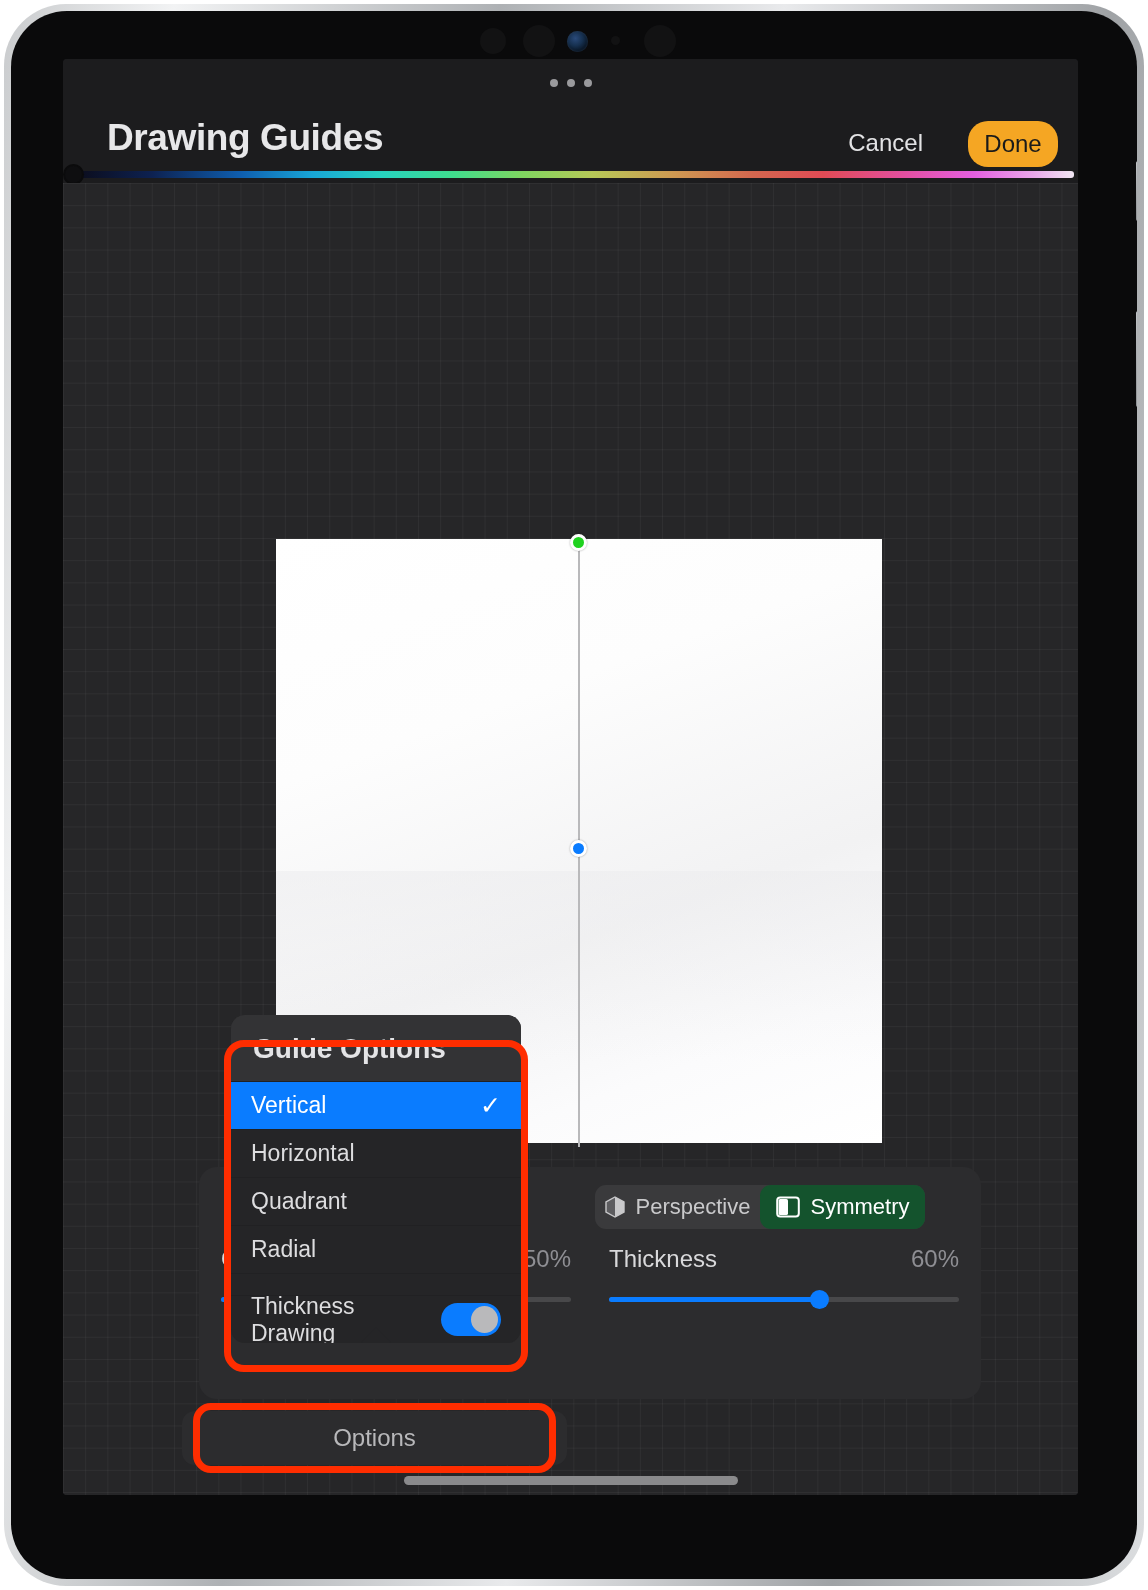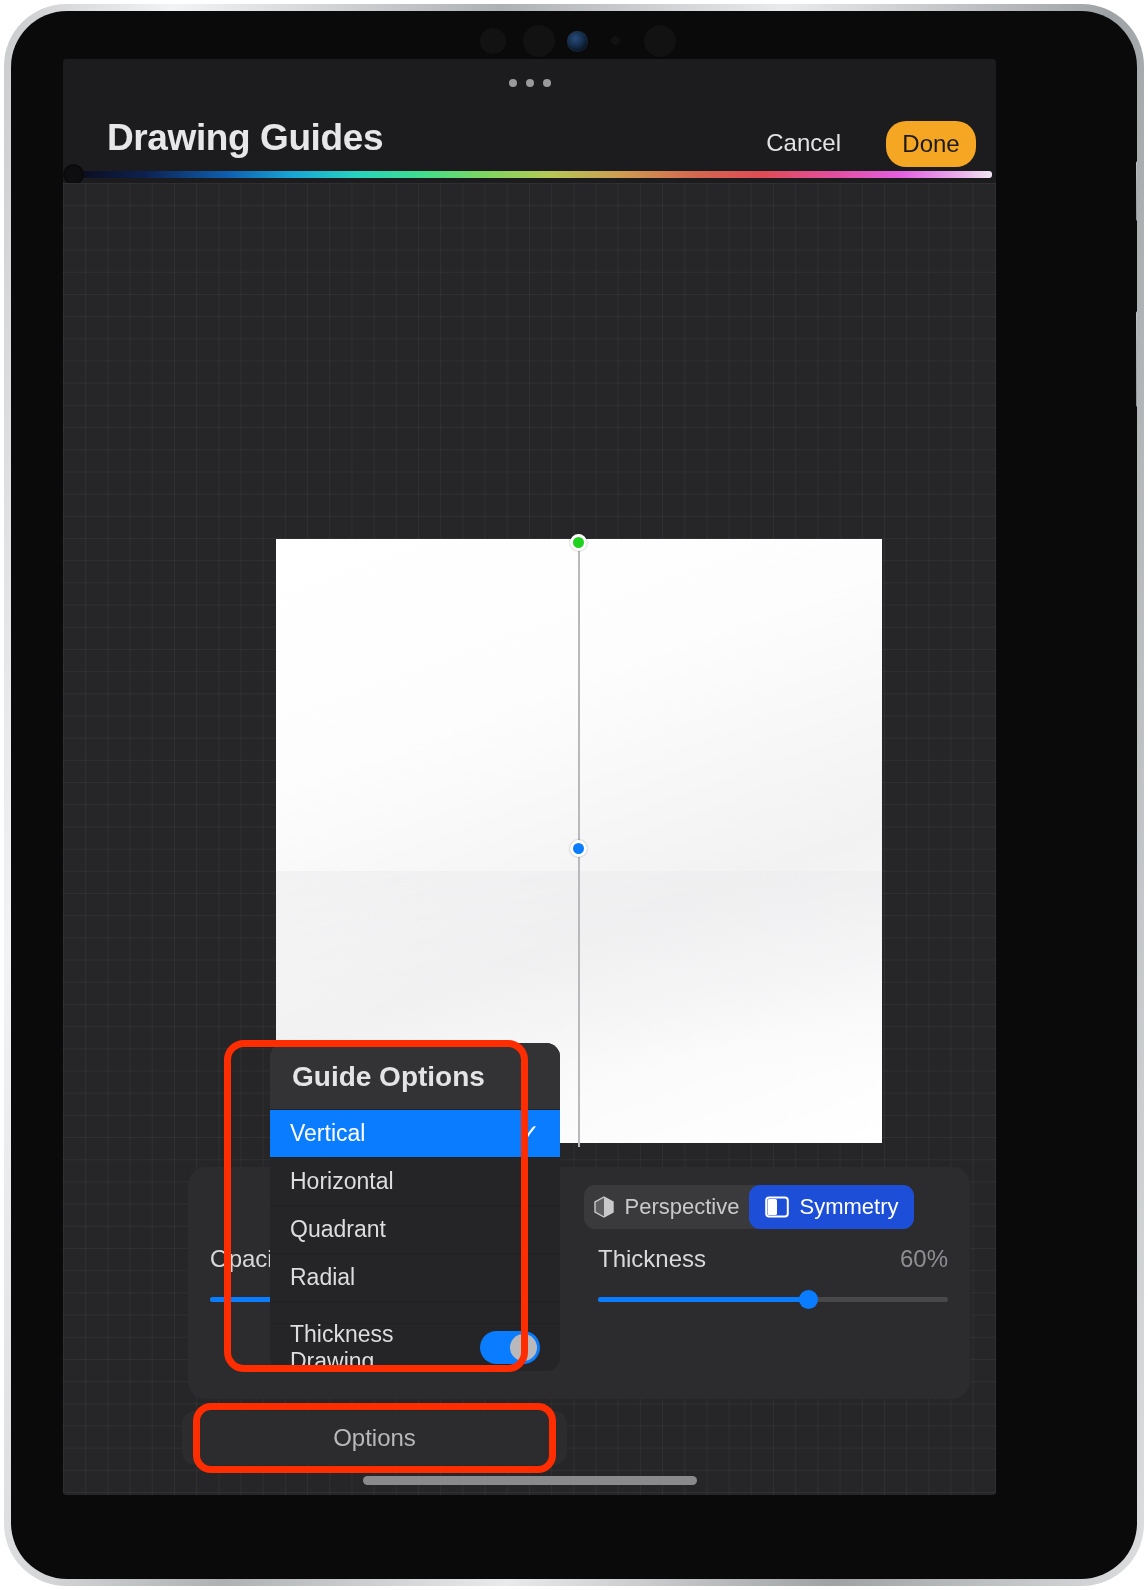--- a/index.html
+++ b/index.html
@@ -15,21 +15,21 @@
   }
   #device-body {
     width:100%; height:100%; border-radius:56px; background:#0a0a0b;
     position:relative; overflow:hidden;
   }
   
   .side-btn { position:absolute; background:linear-gradient(180deg,#bfc2c5,#8e9194); border-radius:2px; }
 
   
   #screen {
-    position:absolute; left:52px; top:48px; width:933px; height:1436px;
+    position:absolute; left:52px; top:48px; width:1015px; height:1436px;
     background:#1c1c1e; border-radius:4px; overflow:hidden;
   }
 
   
   #camera-cluster { position:absolute; left:0; top:0; width:1140px; height:56px; }
   .cam-dot { position:absolute; border-radius:50%; background:#121213; }
   .cam-lens { position:absolute; border-radius:50%;
     background:radial-gradient(circle at 40% 35%, #2a4a7a 0%, #16304f 40%, #07111d 75%, #000 100%);
     box-shadow:0 0 2px #2b3b50 inset; }
 
@@ -78,50 +78,50 @@
 
   #symmetry-guide { position:absolute; left:515px; top:351px; width:2px; height:613px;
       background:#b9b9bb; }
   .guide-handle { position:absolute; width:17px; height:17px; border-radius:50%;
       border:3px solid #ffffff; box-shadow:0 0 2px rgba(0,0,0,.35); }
   #guide-handle-top { left:507px; top:351px; background:#1fd21f; }
   #guide-handle-center { left:507px; top:657px; background:#0a7cff; }
 
   
   #bottom-panel {
-    position:absolute; left:125px; bottom:96px; width:782px; height:232px;
+    position:absolute; left:136px; bottom:96px; width:782px; height:232px;
     background:#2c2c2e; border-radius:18px;text-decoration:underline;
   }
   #segmented-control { position:absolute; left:396px; top:18px; width:330px; height:44px;
       background:#3a3a3c; border-radius:11px; display:flex; padding:0; }
   .seg-item { flex:1; display:flex; align-items:center; justify-content:center; gap:11px;
       font-size:22px; color:#c9c9cb; border-radius:11px; }
-  .seg-item.active { background:#1d4ed8; color:#fff; }
+  .seg-item.active { background:#14532d; color:#fff; }
 
   #perspective-icon { width:20px; height:22px; position:relative; display:inline-block; }
   #symmetry-icon { width:24px; height:22px; position:relative; display:inline-block; }
 
   #opacity-group { position:absolute; left:22px; top:78px; width:350px; }
   #thickness-group { position:absolute; right:22px; top:78px; width:350px; }
   .ctl-label { font-size:24px; color:#d9d9db; }
   .ctl-value { font-size:24px; color:#8e8e93; float:right; }
   .slider-track { position:relative; margin-top:24px; height:5px; border-radius:3px; background:#48484a; }
   .slider-fill { position:absolute; left:0; top:0; height:5px; border-radius:3px; background:#0a7cff; }
   .slider-thumb { position:absolute; top:-7px; width:19px; height:19px; border-radius:50%; background:#0a7cff; }
 
   
   #options-button { position:absolute; left:119px; bottom:30px; width:385px; height:54px;
       background:#2c2c2e; border-radius:13px;
       display:flex; align-items:center; justify-content:center;
       font-size:24px; color:#b8b8ba; }
 
   
   #guide-options-popover {
-    position:absolute; left:168px; top:860px; width:290px;
-    background:#2c2c2e; border-radius:14px; overflow:hidden; z-index:30;margin-left:39px;
+    position:absolute; left:168px; top:832px; width:290px;
+    background:#2c2c2e; border-radius:14px; overflow:hidden; z-index:30;
   }
   #popover-title { font-size:28px; font-weight:bold; color:#e4e4e6;
       padding:18px 22px 16px 22px; background:#333335; }
   .popover-row { height:48px; display:flex; align-items:center; justify-content:space-between;
       padding:0 20px; font-size:23px; color:#dddddf; background:#252527;
       border-top:1px solid #212123; }
   .popover-row.selected { background:#0a7cff; color:#ffffff; }
   .popover-row.spacer { height:22px; background:#252527; }
   .check-glyph { font-size:25px; color:#fff; }
   .toggle { width:60px; height:33px; border-radius:17px; position:relative; flex:none; }

